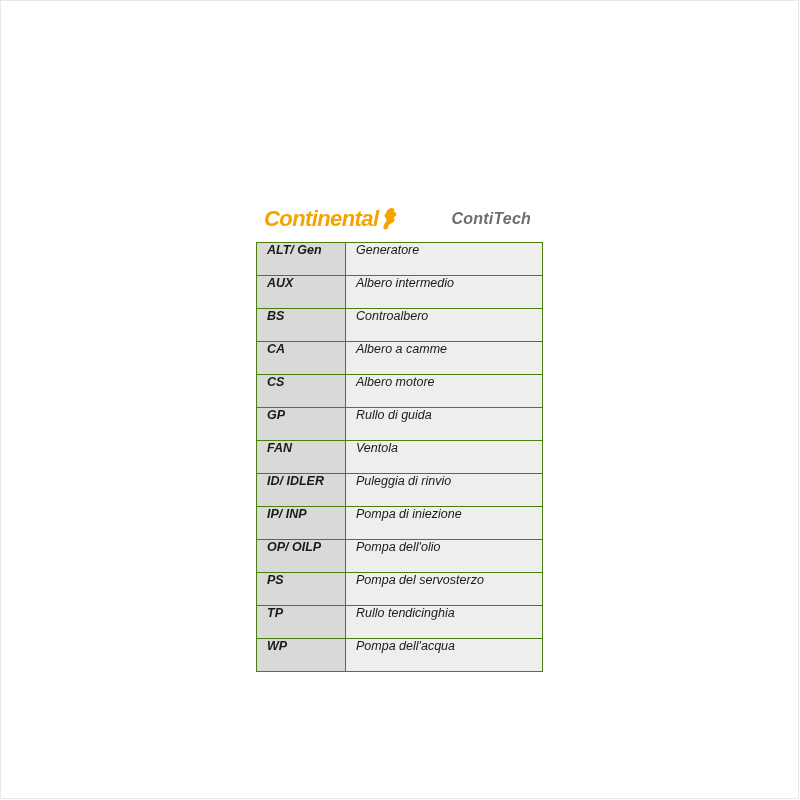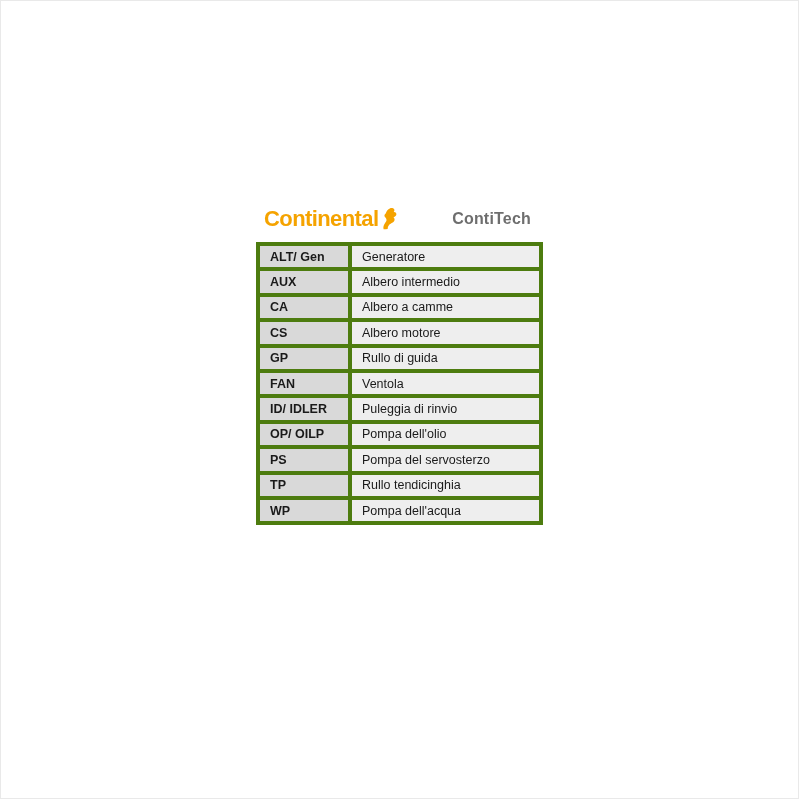--- a/index.html
+++ b/index.html
@@ -27,20 +27,21 @@
     pointer-events: none;
   }
 
   .legend-card {
     position: absolute;
     left: 256px;
     top: 196px;
     width: 287px;
     background: #ffffff;
     box-sizing: border-box;
+    font-style: italic;
   }
 
   
   .legend-header {
     height: 46px;
     display: flex;
     align-items: center;
     justify-content: space-between;
     padding: 0 8px 0 8px;
     box-sizing: border-box;
@@ -76,22 +77,22 @@
   
   .legend-table {
     border-collapse: collapse;
     width: 100%;
     table-layout: fixed;
   }
   .legend-table tr {
     height: 25.4px;
   }
   .legend-table td {
-    border: 4px solid #4d7c0f;
-    padding: 0 0 0 10px;
+    border: 1px solid #4d7c0f;
+    padding: 0 0 18px 10px;
     font-size: 12.5px;
     vertical-align: middle;
     white-space: nowrap;
     overflow: hidden;
   }
   .col-code {
     width: 78px;
     background: #d9d9d9;
     color: #1a1a1a;
     font-weight: bold;
@@ -126,38 +127,46 @@
     <tbody>
       <tr>
         <td class="col-code">ALT/ Gen</td>
         <td class="col-desc">Generatore</td>
       </tr>
       <tr>
         <td class="col-code">AUX</td>
         <td class="col-desc">Albero intermedio</td>
       </tr>
       <tr>
+        <td class="col-code">BS</td>
+        <td class="col-desc">Controalbero</td>
+      </tr>
+      <tr>
         <td class="col-code">CA</td>
         <td class="col-desc">Albero a camme</td>
       </tr>
       <tr>
         <td class="col-code">CS</td>
         <td class="col-desc">Albero motore</td>
       </tr>
       <tr>
         <td class="col-code">GP</td>
         <td class="col-desc">Rullo di guida</td>
       </tr>
       <tr>
         <td class="col-code">FAN</td>
         <td class="col-desc">Ventola</td>
       </tr>
       <tr>
         <td class="col-code">ID/ IDLER</td>
         <td class="col-desc">Puleggia di rinvio</td>
+      </tr>
+      <tr>
+        <td class="col-code">IP/ INP</td>
+        <td class="col-desc">Pompa di iniezione</td>
       </tr>
       <tr>
         <td class="col-code">OP/ OILP</td>
         <td class="col-desc">Pompa dell'olio</td>
       </tr>
       <tr>
         <td class="col-code">PS</td>
         <td class="col-desc">Pompa del servosterzo</td>
       </tr>
       <tr>

